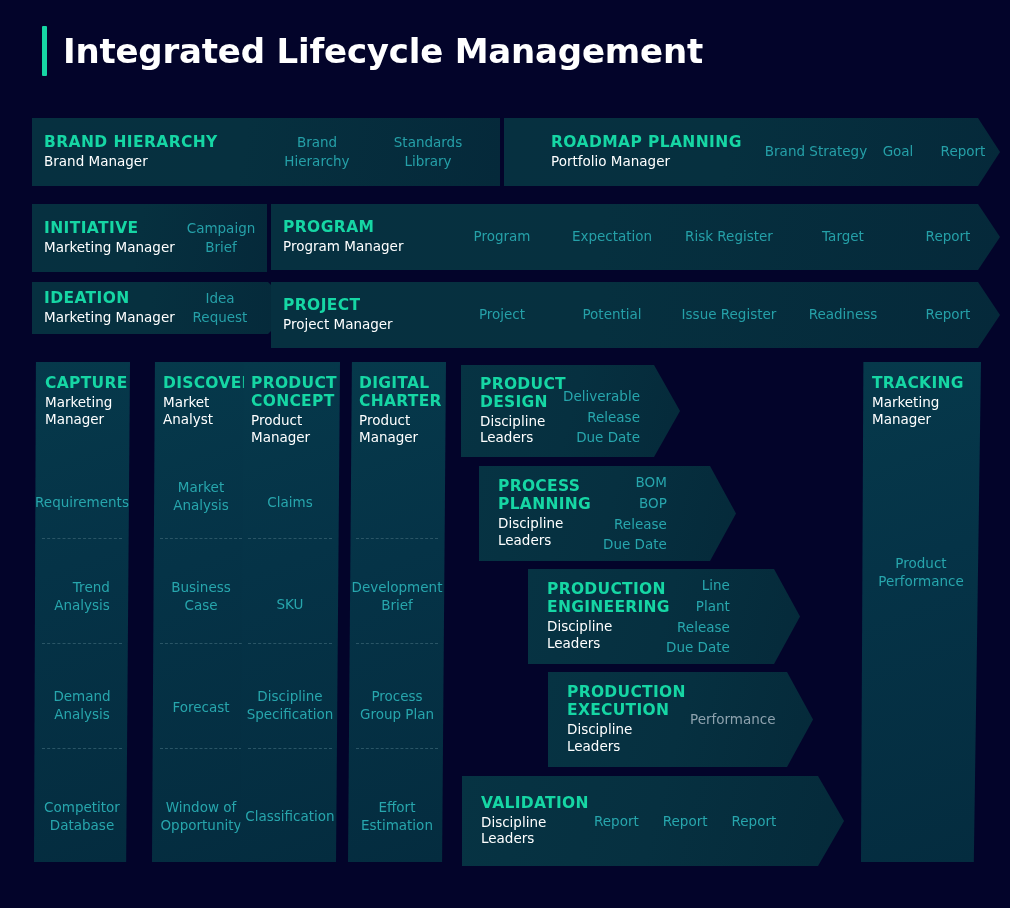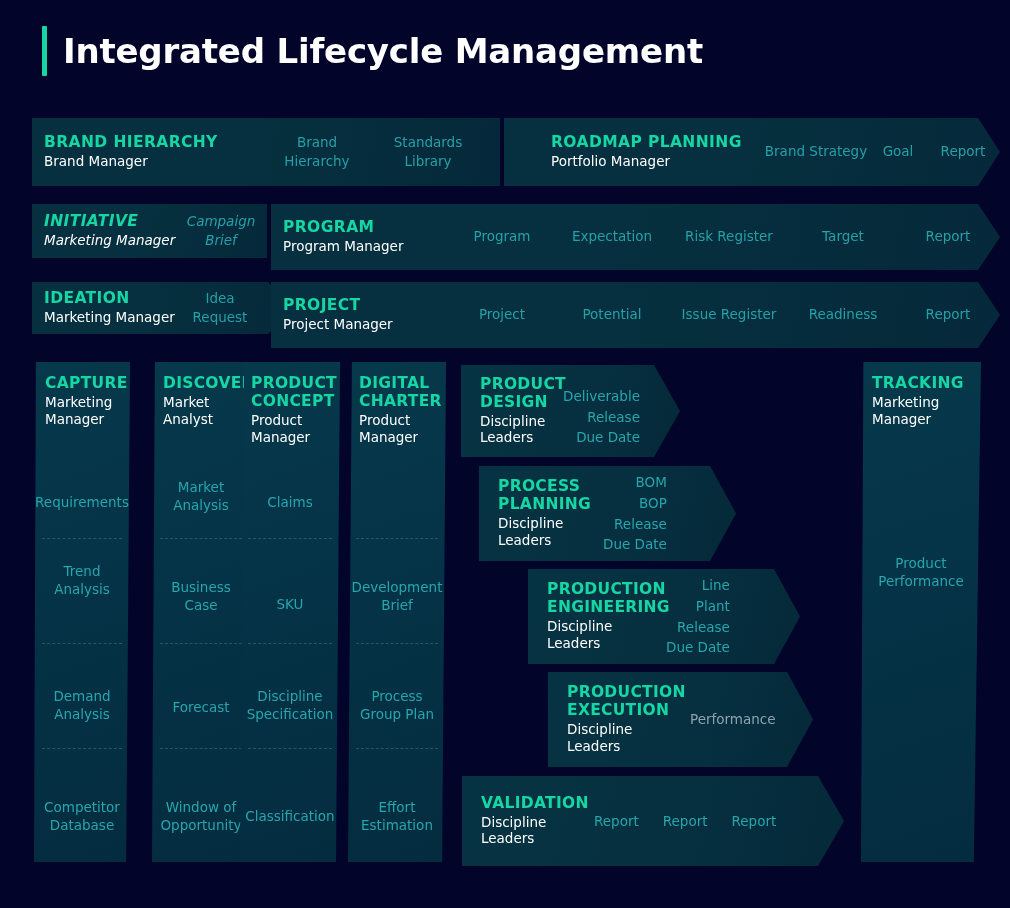--- a/index.html
+++ b/index.html
@@ -130,21 +130,21 @@
       <div class="bn-title">ROADMAP PLANNING</div>
       <div class="bn-role">Portfolio Manager</div>
     </div>
     <div class="bn-tags">
       <div class="bn-tag" style="width:108px;">Brand Strategy</div>
       <div class="bn-tag" style="width:56px;">Goal</div>
       <div class="bn-tag" style="width:74px;">Report</div>
     </div>
   </div>
 
-  <div class="banner" style="left:32px; top:204px; width:235px; height:54px;font-style:italic;">
+  <div class="banner" style="left:32px; top:204px; width:235px; height:68px;">
     <div class="bn-head" style="width:146px;">
       <div class="bn-title">INITIATIVE</div>
       <div class="bn-role">Marketing Manager</div>
     </div>
     <div class="bn-tags">
       <div class="bn-tag" style="width:86px;">Campaign
 Brief</div>
     </div>
   </div>
 
@@ -191,21 +191,21 @@
     <div class="col-inner">
       <div class="col-head">
         <div class="col-title">CAPTURE</div>
         <div class="col-role">Marketing
 Manager</div>
       </div>
       <div class="col-div" style="top:176px;"></div>
       <div class="col-div" style="top:281px;"></div>
       <div class="col-div" style="top:386px;"></div>
       <div class="col-cell" style="top:120px; height:42px;">Requirements</div>
-      <div class="col-cell" style="top:196px; height:46px;">Trend
+      <div class="col-cell" style="top:212px; height:46px;text-align:right;">Trend
 Analysis</div>
       <div class="col-cell" style="top:321px; height:46px;">Demand
 Analysis</div>
       <div class="col-cell" style="top:432px; height:46px;">Competitor
 Database</div>
     </div>
   </div>
 
   <div class="col" style="left:152px; width:98px; clip-path: polygon(3% 0, 100% 0, 97% 100%, 0 100%);">
     <div class="col-inner">

